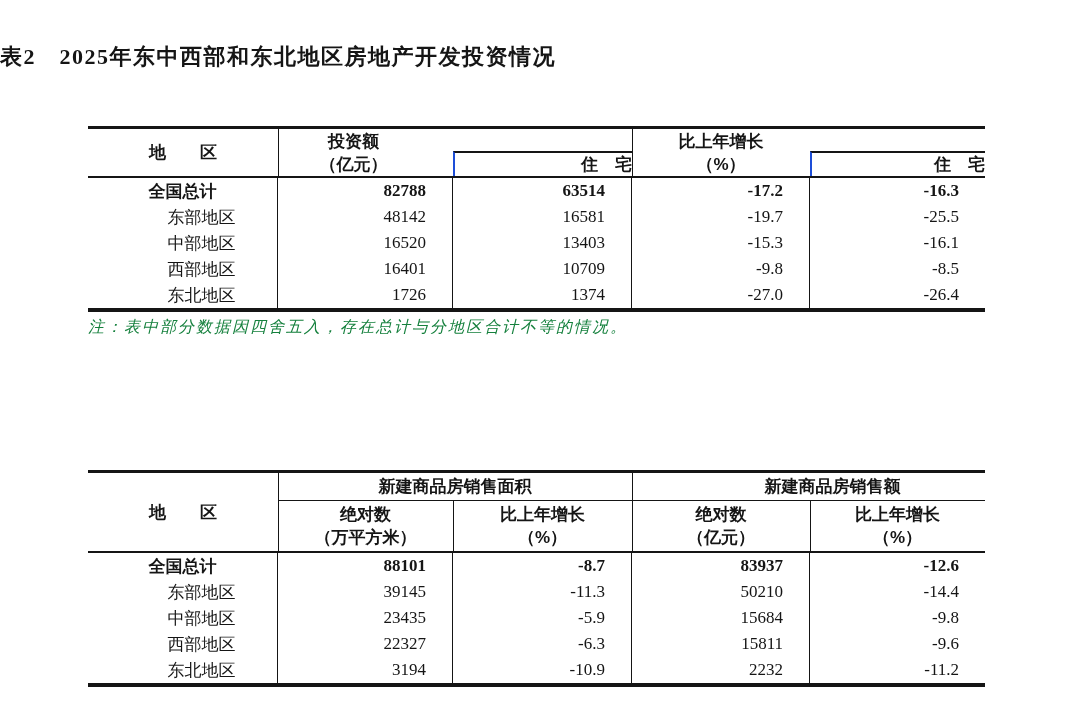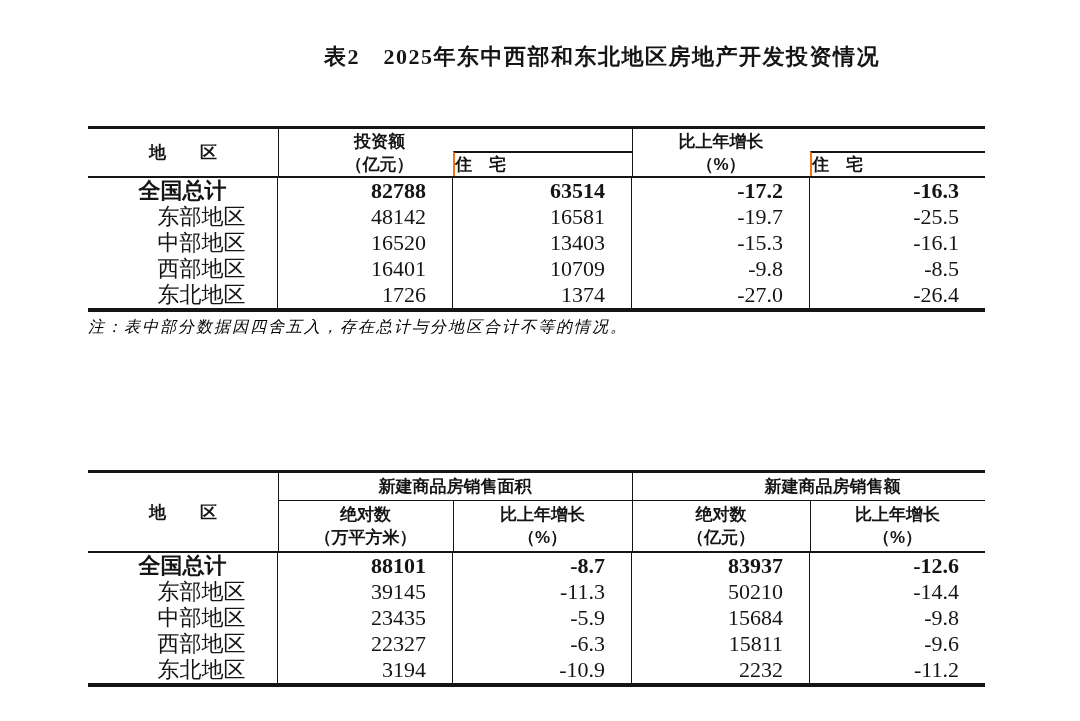--- a/index.html
+++ b/index.html
@@ -1,67 +1,67 @@
 <!DOCTYPE html>
 <html><head>
 <meta charset="utf-8">
 <style>
   html,body{margin:0;padding:0;background:#ffffff;}
   .page{position:relative;width:1080px;height:721px;background:#fff;color:#151515;
         font-family:"Liberation Serif",serif;overflow:hidden;}
 
-  .title{position:absolute;left:0;width:880px;text-align:right;
+  .title{position:absolute;left:0;width:880px;text-align:left;
          font-family:"Liberation Serif",serif;font-weight:700;font-size:22px;letter-spacing:1.5px;}
   .t2-title{top:42px;}
   .t3-title{top:394px;}
 
   .tbl{position:absolute;left:88px;width:897px;border-top:3px solid #151515;border-bottom:4px solid #151515;}
   .t2{top:126px;}
   .t3{top:470px;}
 
   .thead{position:relative;border-bottom:2px solid #151515;
          font-family:"Liberation Sans",sans-serif;font-weight:700;font-size:17px;}
   .t2 .thead{height:47px;}
   .t3 .thead{height:78px;}
 
   .hc{position:absolute;display:flex;flex-direction:column;justify-content:center;
       align-items:center;text-align:center;box-sizing:border-box;}
   .hc div{line-height:23px;}
 
   .vline{position:absolute;width:0;border-left:1px solid #151515;}
   .hline{position:absolute;height:0;border-top:1px solid #151515;}
 
-  .hbox{position:absolute;box-sizing:border-box;border-top:2px solid #151515;border-left:2px solid #f97316;
-        display:flex;align-items:center;justify-content:flex-start;}
+  .hbox{position:absolute;box-sizing:border-box;border-top:2px solid #151515;border-left:2px solid #1d4ed8;
+        display:flex;align-items:center;justify-content:flex-end;}
 
   .grid{display:grid;grid-template-columns:190px 175px 179px 178px 175px;}
   .row{display:contents;}
-  .cell{display:flex;align-items:center;box-sizing:border-box;font-size:22px;height:26px;}
+  .cell{display:flex;align-items:center;box-sizing:border-box;font-size:17px;height:26px;}
   .t2 .cell{height:26px;}
   .br{border-right:1px solid #151515;}
   .region{justify-content:center;}
   .indent{padding-left:38px;}
   .num{justify-content:flex-end;padding-right:26px;}
   .bold{font-weight:700;}
 
   .note{position:absolute;left:88px;top:317px;font-style:italic;
-        font-family:"Liberation Serif",serif;font-size:16px;letter-spacing:2px;color:#000000;}
+        font-family:"Liberation Serif",serif;font-size:16px;letter-spacing:2px;color:#15803d;}
 </style>
 </head>
 <body>
 
 <div class="page">
 
   <div class="title t2-title">表2　2025年东中西部和东北地区房地产开发投资情况</div>
 
   <div class="tbl t2">
     <div class="thead">
       <div class="hc" style="left:0;top:0;width:190px;height:47px;">地　　区</div>
 
-      <div class="hc" style="left:204px;top:0;width:175px;height:47px;">
+      <div class="hc" style="left:178px;top:0;width:175px;height:47px;">
         <div>投资额</div>
         <div>（亿元）</div>
       </div>
 
       <div class="hc" style="left:544px;top:0;width:178px;height:47px;">
         <div>比上年增长</div>
         <div>（%）</div>
       </div>
 
       <div class="vline" style="left:190px;top:0;height:47px;"></div>

